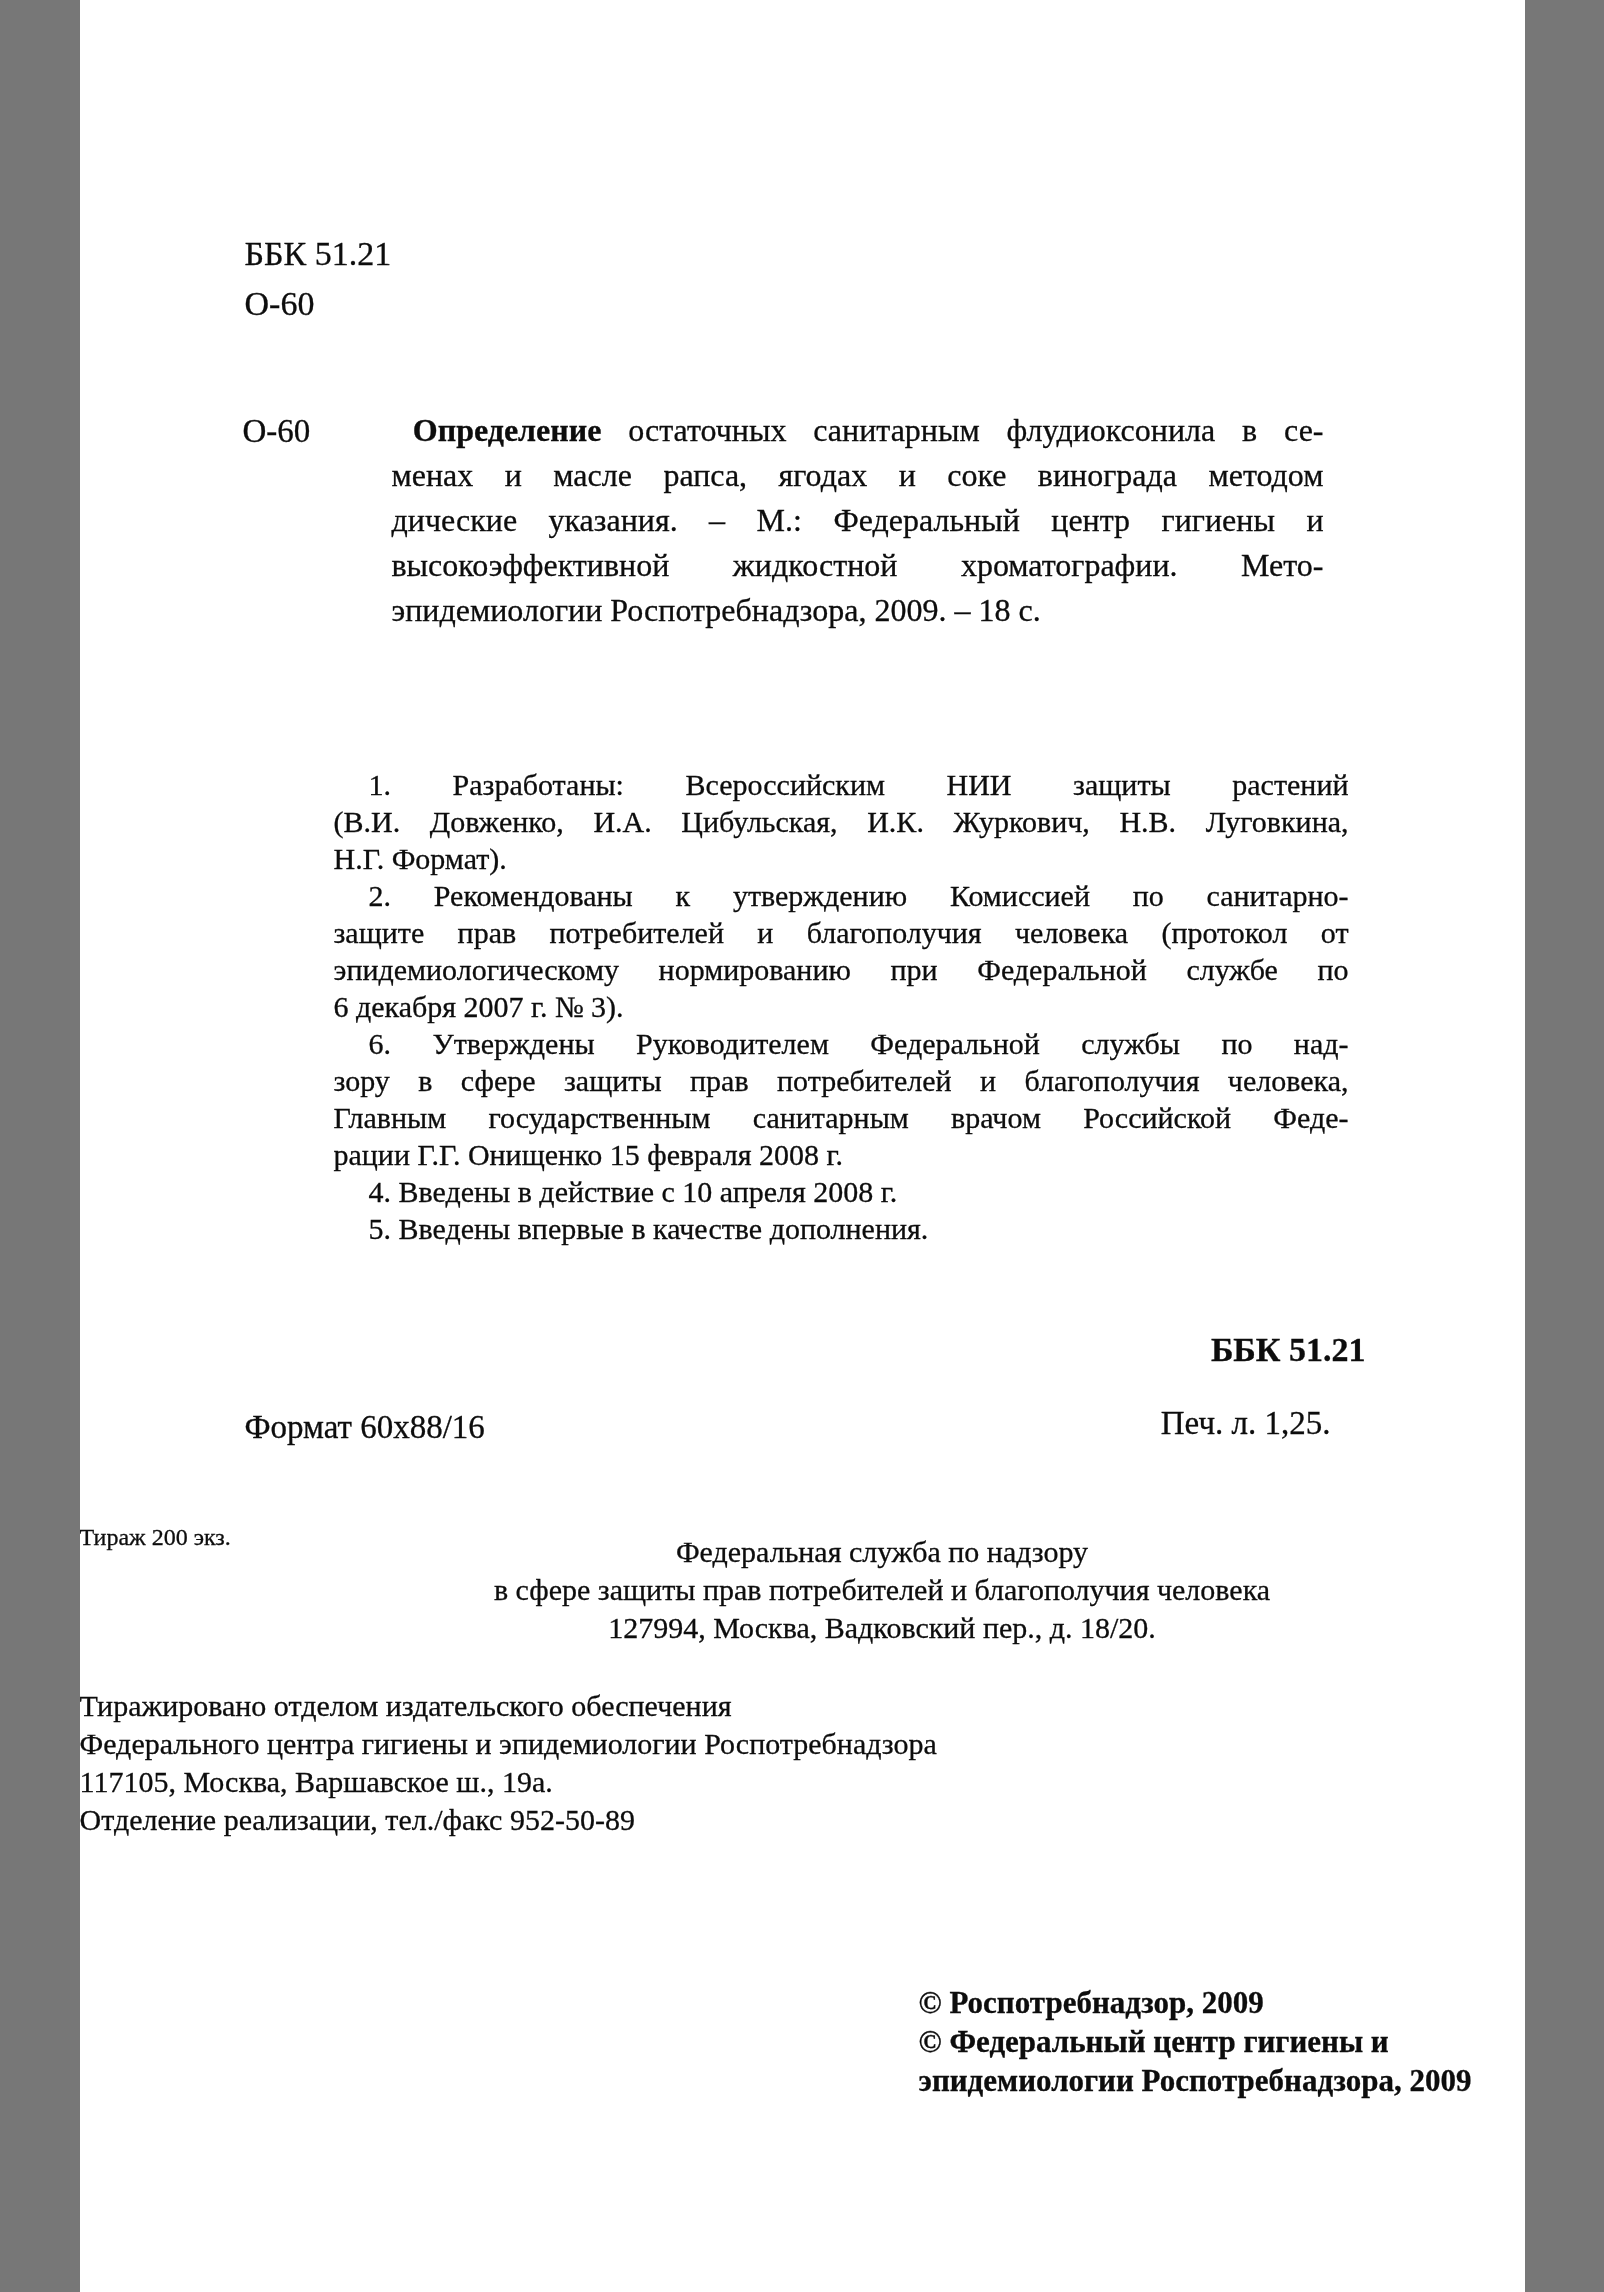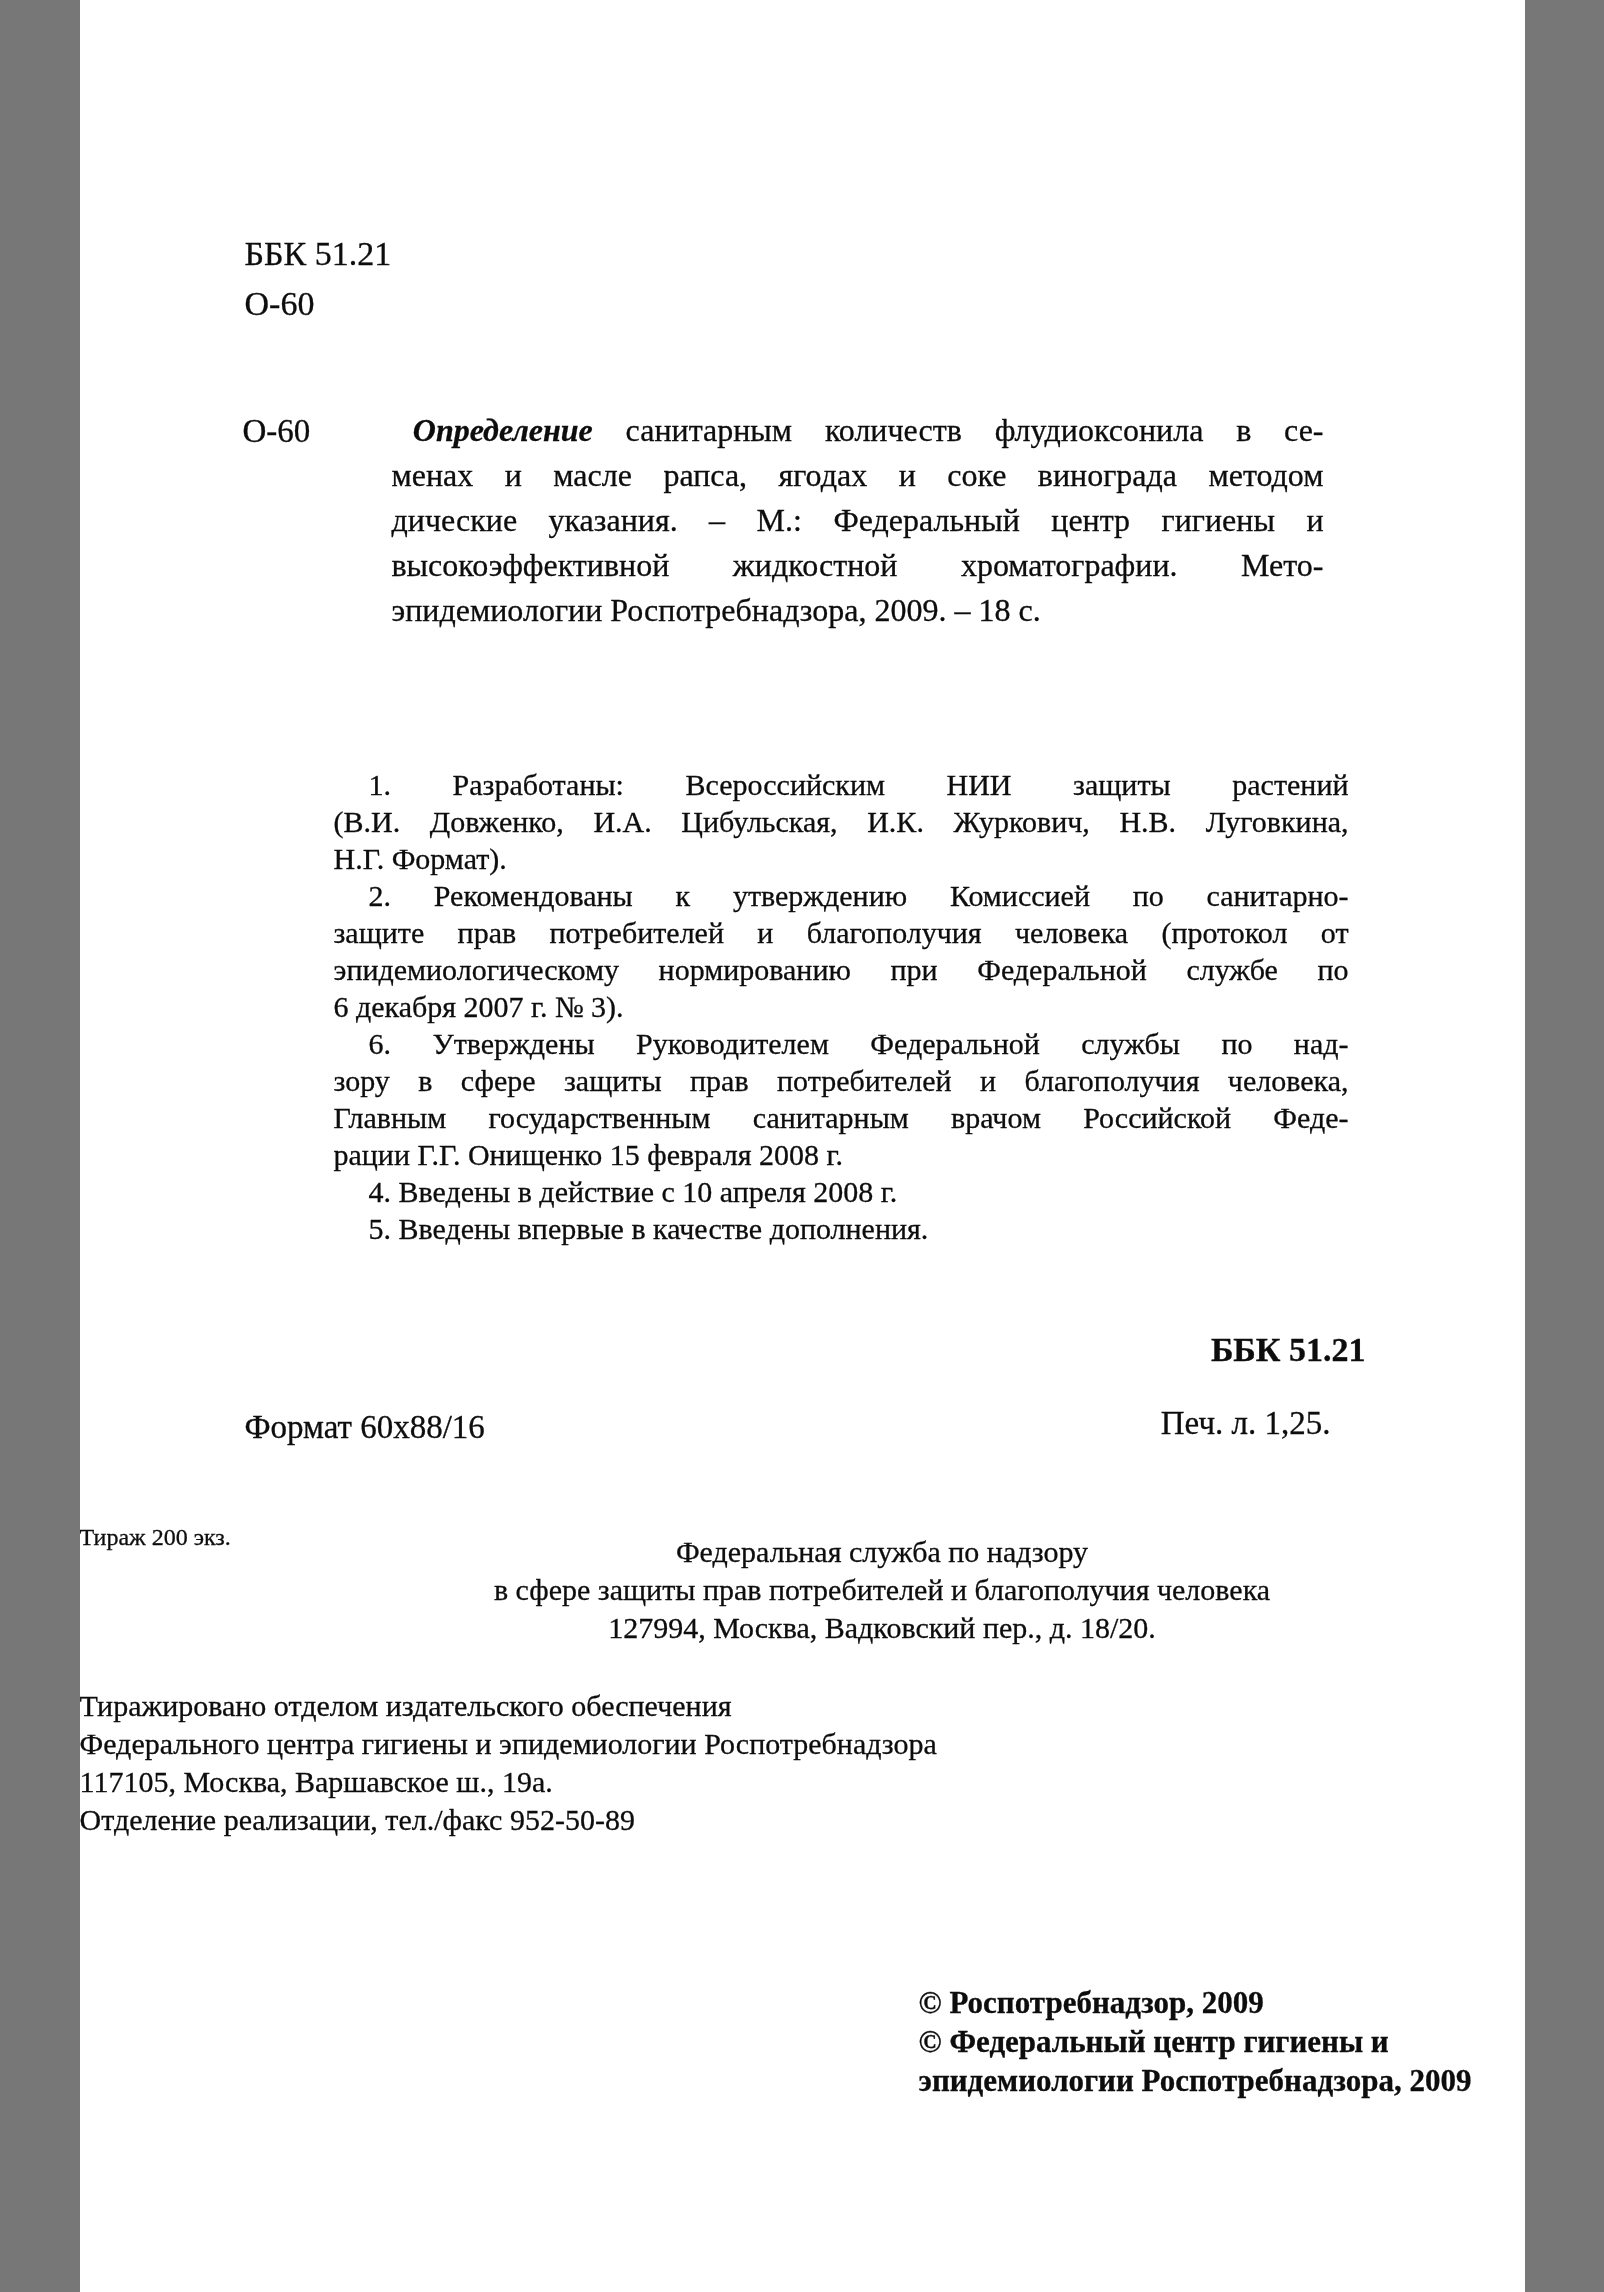--- a/index.html
+++ b/index.html
@@ -7,21 +7,21 @@
     position:relative;
     width:1445px;height:2293px;
     margin:0 auto;
     background:#ffffff;
     color:#0d0d0d;
     font-family:"Liberation Serif","DejaVu Serif",serif;
     -webkit-text-stroke:0.3px currentColor;
     overflow:hidden;
   }
   .abs{position:absolute;}
-  .b{font-weight:bold;font-style:italic;}
+  .b{font-weight:bold;}
   
   .top-codes{left:165px;top:229px;font-size:34px;line-height:50px;}
   
   .entry-label{left:163px;top:413px;font-size:33px;}
   .entry{left:312px;top:408px;width:932px;font-size:32px;line-height:45px;}
   .jline{text-align:justify;text-align-last:justify;-moz-text-align-last:justify;}
   .lline{text-align:left;}
   .ind1{padding-left:21.3px;}
   
   .notes{left:254px;top:766px;width:1015px;font-size:30px;line-height:37px;}
@@ -44,21 +44,21 @@
 <div class="page">
 
   <div class="abs top-codes">
     <div>ББК 51.21</div>
     <div>О-60</div>
   </div>
 
   <div class="abs entry-label">О-60</div>
 
   <div class="abs entry">
-    <div class="jline ind1"><span class="b">Определение</span><span> санитарным количеств флудиоксонила в се-</span></div>
+    <div class="jline ind1"><span class="b">Определение</span><span> остаточных санитарным флудиоксонила в се-</span></div>
     <div class="jline">менах и масле рапса, ягодах и соке винограда методом</div>
     <div class="jline">дические указания. – М.: Федеральный центр гигиены и</div>
     <div class="jline">высокоэффективной жидкостной хроматографии. Мето-</div>
     <div class="lline">эпидемиологии Роспотребнадзора, 2009. – 18 с.</div>
   </div>
 
   <div class="abs notes">
     <div>
       <div class="jline ind2">1. Разработаны: Всероссийским НИИ защиты растений</div>
       <div class="jline">(В.И. Довженко, И.А. Цибульская, И.К. Журкович, Н.В. Луговкина,</div>

